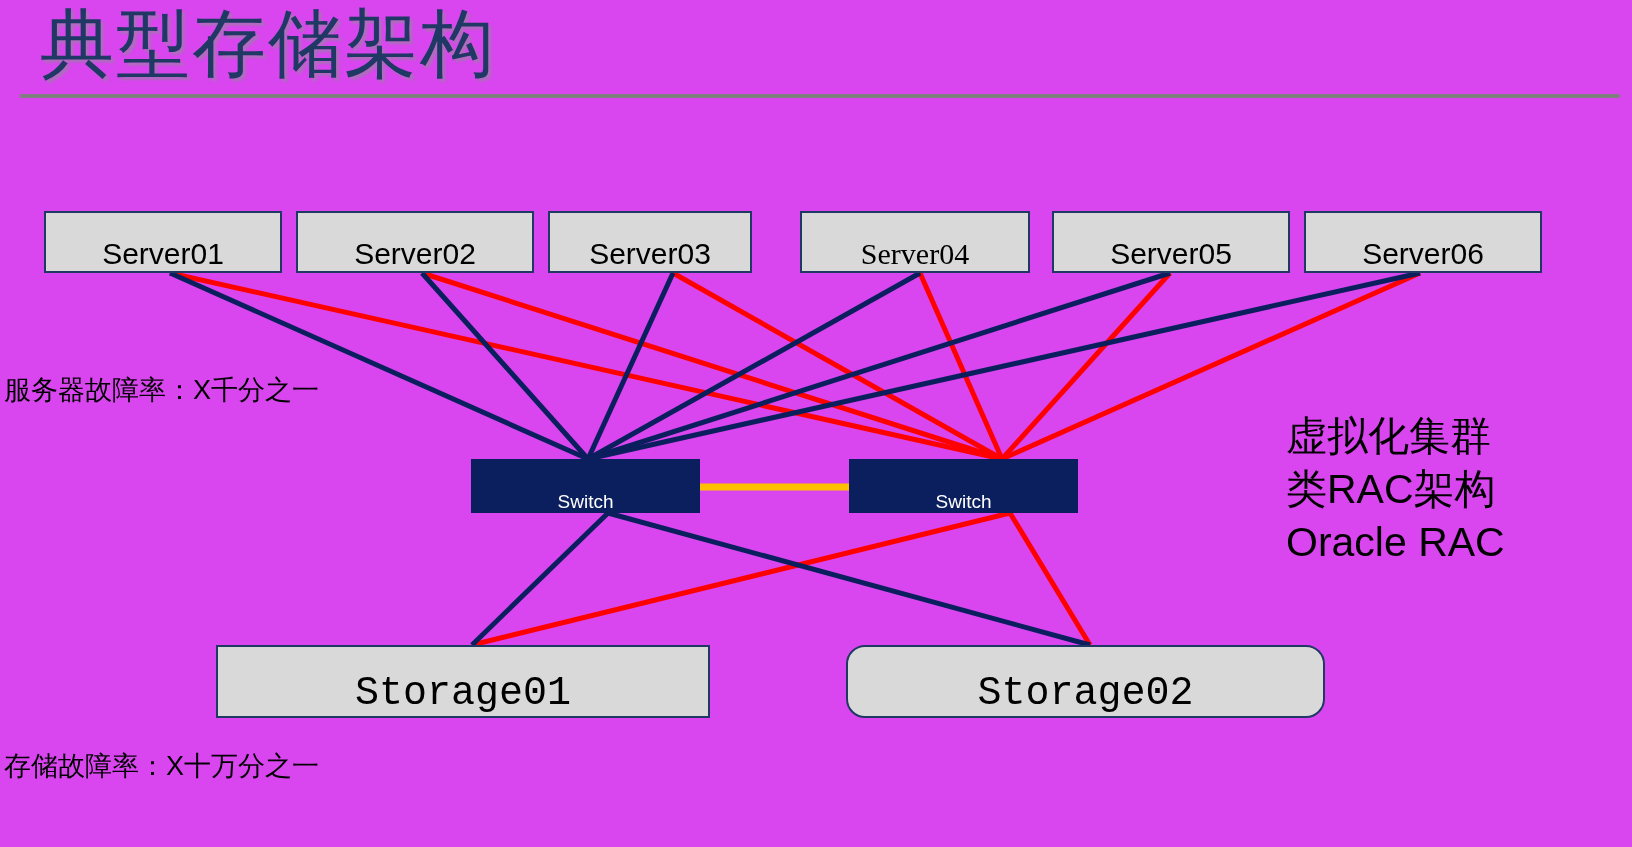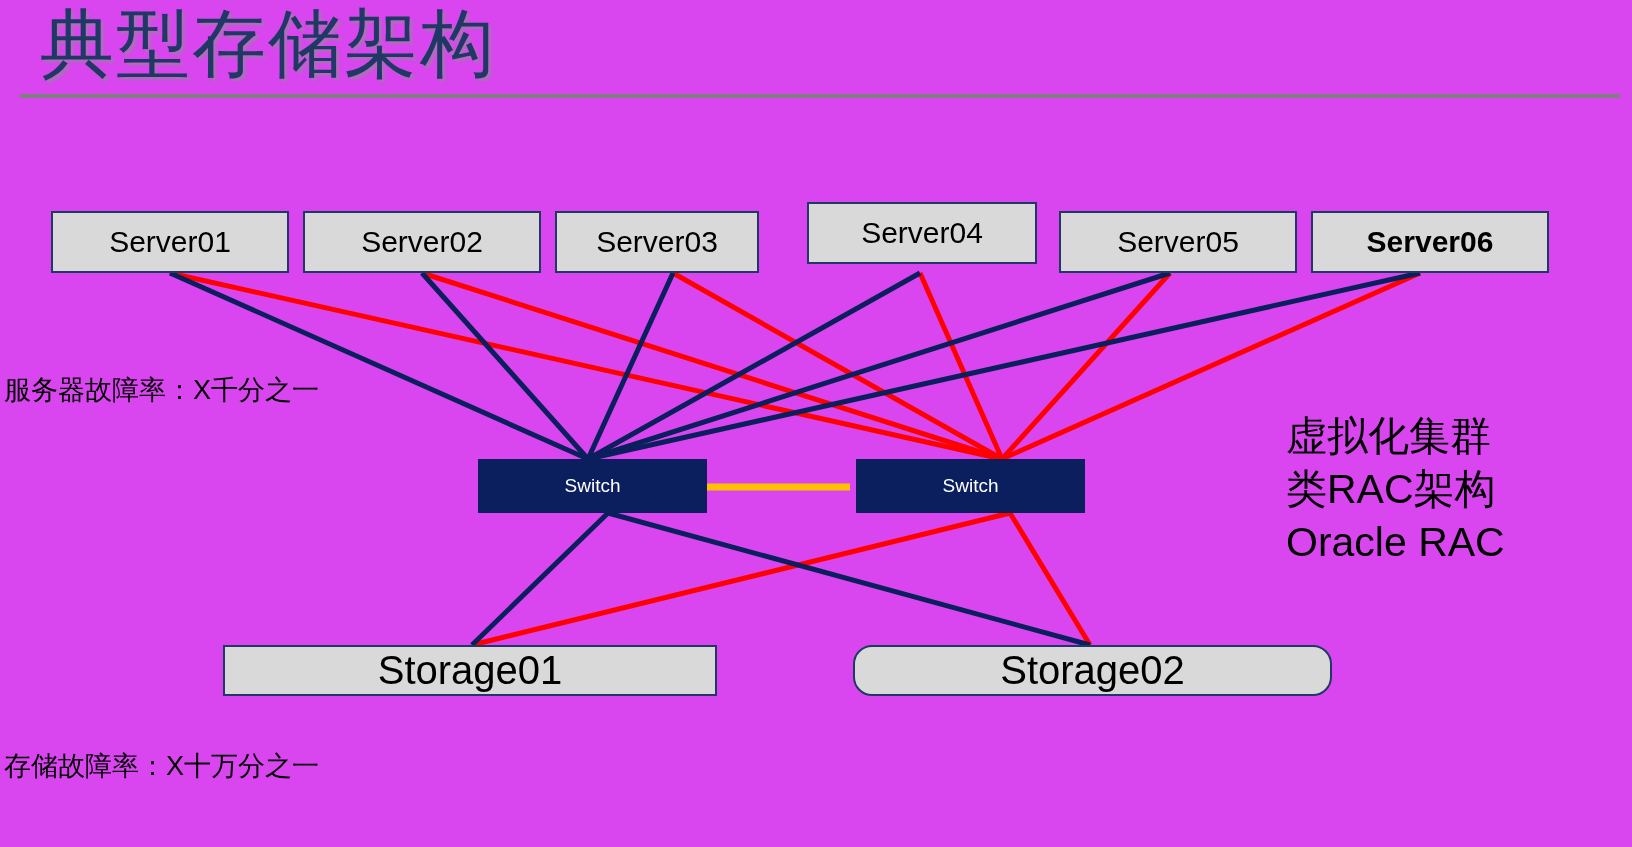--- a/index.html
+++ b/index.html
@@ -47,45 +47,45 @@
     top: 0;
     width: 1632px;
     height: 847px;
   }
 
   
   .node {
     position: absolute;
     box-sizing: border-box;
     display: flex;
-    align-items: center;
+    align-items: flex-end;
     justify-content: center;
     text-align: center;
-    margin-left: 7px;
   }
   .server {
     background: #D9D9D9;
     border: 2px solid #1F3864;
     height: 62px;
     font-size: 30px;
     color: #000000;
   }
   .switch {
     background: #0B1F5E;
     border: none;
     height: 54px;
     font-size: 19px;
     color: #FFFFFF;
   }
   .storage {
     background: #D9D9D9;
     border: 2px solid #1F3864;
-    height: 51px;
+    height: 73px;
     font-size: 40px;
     color: #000000;
+    font-family: Liberation Mono, monospace;
   }
 
   
   .note {
     position: absolute;
     font-size: 27px;
     color: #000000;
     white-space: nowrap;
   }
   #note-server { left: 4px;  top: 372px; }
@@ -134,27 +134,27 @@
 
   <div class="node server" style="left:44px;  top:211px; width:238px;">
     <span>Server01</span>
   </div>
   <div class="node server" style="left:296px; top:211px; width:238px;">
     <span>Server02</span>
   </div>
   <div class="node server" style="left:548px; top:211px; width:204px;">
     <span>Server03</span>
   </div>
-  <div class="node server" style="left:800px; top:202px; width:230px;">
+  <div class="node server" style="left:800px; top:211px; width:230px;font-family:Liberation Serif, serif;">
     <span>Server04</span>
   </div>
   <div class="node server" style="left:1052px; top:211px; width:238px;">
     <span>Server05</span>
   </div>
-  <div class="node server" style="left:1304px; top:211px; width:238px;font-weight:bold;">
+  <div class="node server" style="left:1304px; top:211px; width:238px;">
     <span>Server06</span>
   </div>
 
   <div class="node switch" style="left:471px; top:459px; width:229px;">
     <span>Switch</span>
   </div>
   <div class="node switch" style="left:849px; top:459px; width:229px;">
     <span>Switch</span>
   </div>
 

